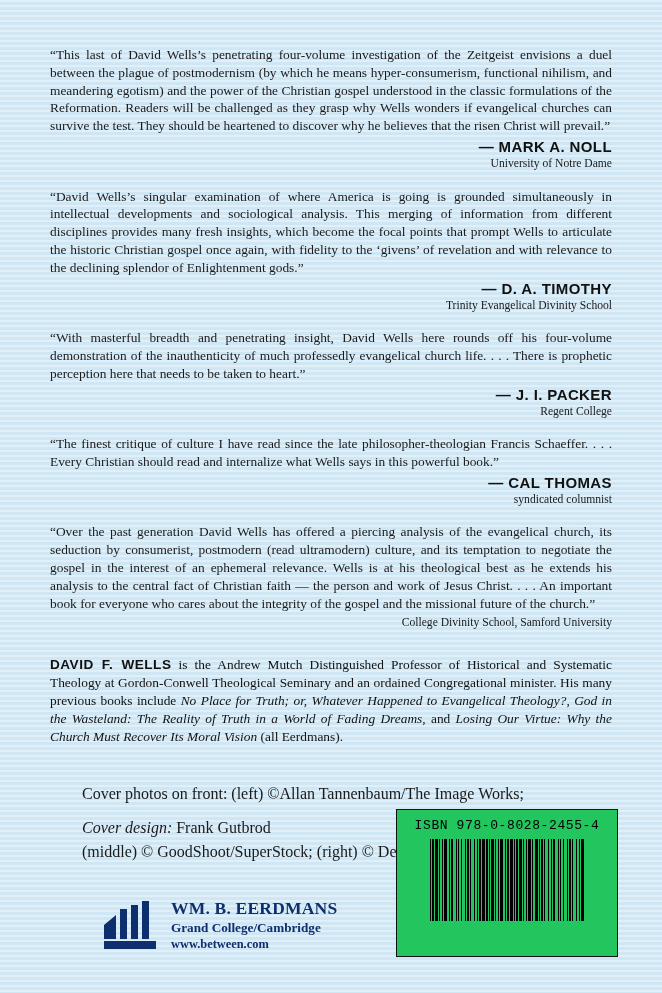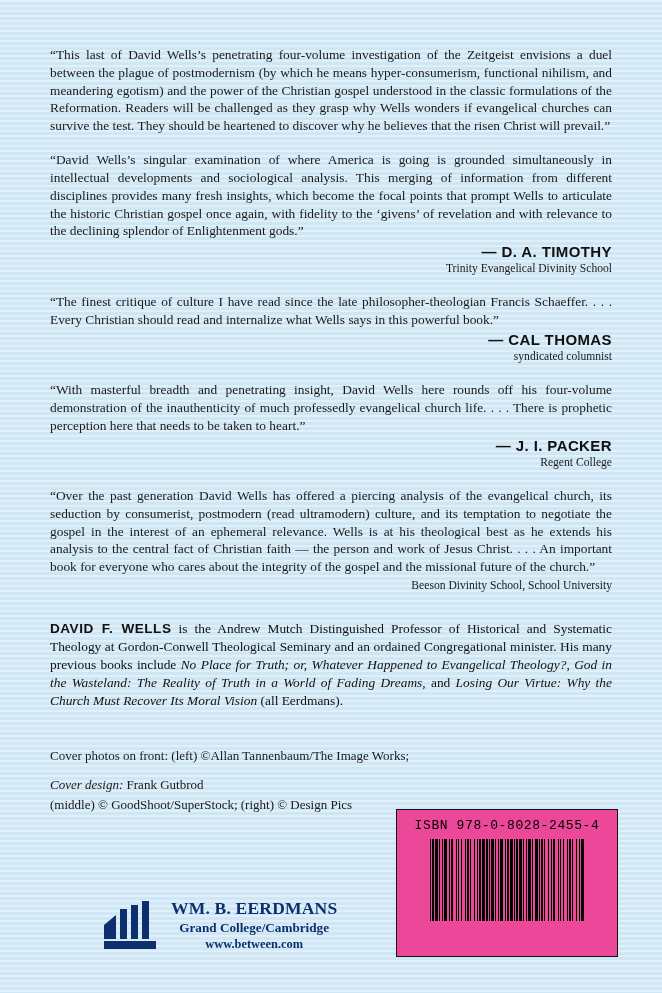--- a/index.html
+++ b/index.html
@@ -75,23 +75,24 @@
   .bio .name {
     font-family: "Liberation Sans", sans-serif;
     font-weight: bold;
     font-size: 13.6px;
     letter-spacing: 0.5px;
   }
   em, .i { font-style: italic; margin-top: 26px; }
 
   .credits {
     margin-top: 36px;
-    font-size: 13px;
+    font-size: 16px;
     line-height: 1.5;
     color: #1a1a1a;
+    margin-left: 32px;
   }
   .credits .line { display: block; }
   .credits .design { margin-top: 10px; }
   .credits .design .lbl { font-style: italic; }
 
   
   .bottom {
     position: absolute;
     left: 50px;
     right: 44px;
@@ -109,21 +110,20 @@
   .logo {
     width: 56px;
     height: 56px;
     position: relative;
   }
   .logo svg { display: block; }
   .pubtext {
     font-family: "Liberation Serif", serif;
     color: #0d2f6e;
     line-height: 1.16;
-    text-align: center;
   }
   .pubtext .l1 {
     font-weight: bold;
     font-size: 17.5px;
     letter-spacing: 0.2px;
   }
   .pubtext .l2 {
     font-weight: bold;
     font-size: 17.5px;
     letter-spacing: 0.2px;
@@ -139,21 +139,21 @@
     margin-top: 1px;
   }
 
   
   .isbn-box {
     position: absolute;
     right: 0;
     bottom: -6px;
     width: 222px;
     height: 148px;
-    background: #ec4899;
+    background: #22c55e;
     border: 1px solid #111;
     box-sizing: border-box;
     padding: 8px 10px 6px 10px;
   }
   .isbn-text {
     font-family: "Liberation Mono", monospace;
     font-size: 13px;
     letter-spacing: 0.6px;
     color: #000;
     text-align: center;
@@ -182,50 +182,54 @@
 </style>
 </head>
 <body>
 
 <div class="bg-stripes"></div>
 
 <div class="page">
 
   <div class="blurb">
     <p>“This last of David Wells’s penetrating four-volume investigation of the Zeitgeist envisions a duel between the plague of postmodernism (by which he means hyper-consumerism, functional nihilism, and meandering egotism) and the power of the Christian gospel understood in the classic formulations of the Reformation. Readers will be challenged as they grasp why Wells wonders if evangelical churches can survive the test. They should be heartened to discover why he believes that the risen Christ will prevail.”</p>
+    <div class="attrib">
+      <span class="who">— MARK A. NOLL</span>
+      <span class="where">University of Notre Dame</span>
+    </div>
   </div>
 
   <div class="blurb">
     <p>“David Wells’s singular examination of where America is going is grounded simultaneously in intellectual developments and sociological analysis. This merging of information from different disciplines provides many fresh insights, which become the focal points that prompt Wells to articulate the historic Christian gospel once again, with fidelity to the ‘givens’ of revelation and with relevance to the declining splendor of Enlightenment gods.”</p>
     <div class="attrib">
       <span class="who">— D. A. TIMOTHY</span>
       <span class="where">Trinity Evangelical Divinity School</span>
     </div>
   </div>
 
   <div class="blurb">
+    <p>“With masterful breadth and penetrating insight, David Wells here rounds off his four-volume demonstration of the inauthenticity of much professedly evangelical church life. . . . There is prophetic perception here that needs to be taken to heart.”</p>
+    <div class="attrib">
+      <span class="who">— J. I. PACKER</span>
+      <span class="where">Regent College</span>
+    </div>
+  </div>
+
+  <div class="blurb">
     <p>“The finest critique of culture I have read since the late philosopher-theologian Francis Schaeffer. . . . Every Christian should read and internalize what Wells says in this powerful book.”</p>
     <div class="attrib">
       <span class="who">— CAL THOMAS</span>
       <span class="where">syndicated columnist</span>
     </div>
   </div>
 
   <div class="blurb">
-    <p>“With masterful breadth and penetrating insight, David Wells here rounds off his four-volume demonstration of the inauthenticity of much professedly evangelical church life. . . . There is prophetic perception here that needs to be taken to heart.”</p>
-    <div class="attrib">
-      <span class="who">— J. I. PACKER</span>
-      <span class="where">Regent College</span>
-    </div>
-  </div>
-
-  <div class="blurb">
     <p>“Over the past generation David Wells has offered a piercing analysis of the evangelical church, its seduction by consumerist, postmodern (read ultramodern) culture, and its temptation to negotiate the gospel in the interest of an ephemeral relevance. Wells is at his theological best as he extends his analysis to the central fact of Christian faith — the person and work of Jesus Christ. . . . An important book for everyone who cares about the integrity of the gospel and the missional future of the church.”</p>
     <div class="attrib">
-      <span class="where">Beeson Divinity School, School University</span>
+      <span class="where">College Divinity School, Samford University</span>
     </div>
   </div>
 
   <div class="bio">
     <span class="name">DAVID F. WELLS</span><span> is the Andrew Mutch Distinguished Professor of Historical and Systematic Theology at Gordon-Conwell Theological Seminary and an ordained Congregational minister. His many previous books include </span><em>No Place for Truth; or, Whatever Happened to Evangelical Theology?</em><span>, </span><em>God in the Wasteland: The Reality of Truth in a World of Fading Dreams</em><span>, and </span><em>Losing Our Virtue: Why the Church Must Recover Its Moral Vision</em><span> (all Eerdmans).</span>
   </div>
 
   <div class="credits">
     <span class="line">Cover photos on front: (left) ©Allan Tannenbaum/The Image Works;</span>
     <span class="line design"><span class="lbl">Cover design:</span><span> Frank Gutbrod</span></span>

